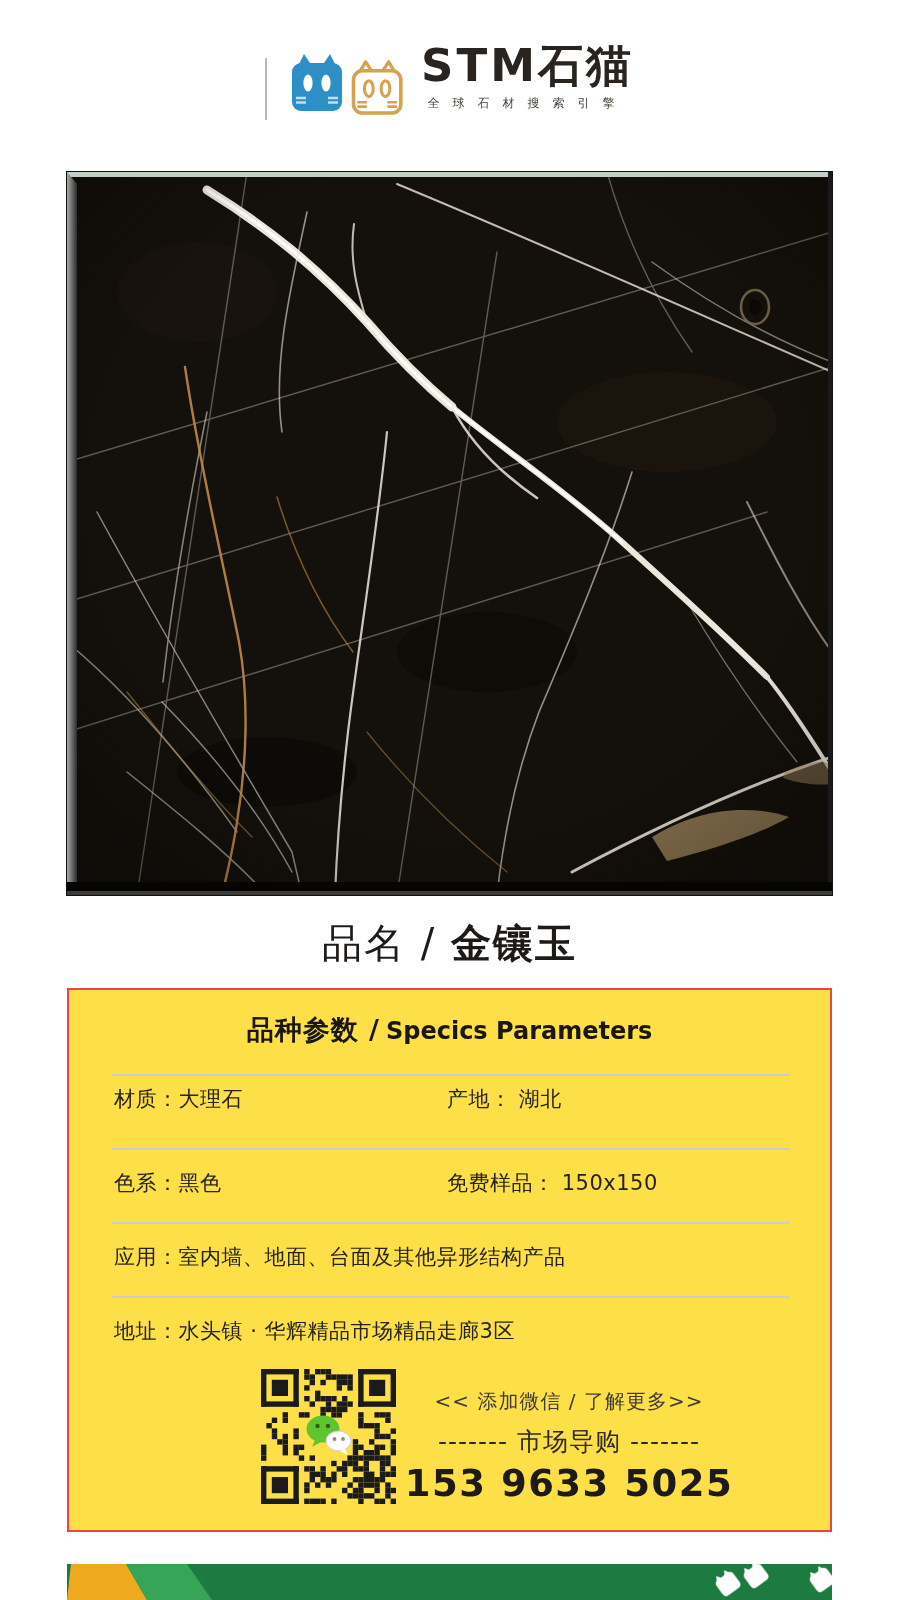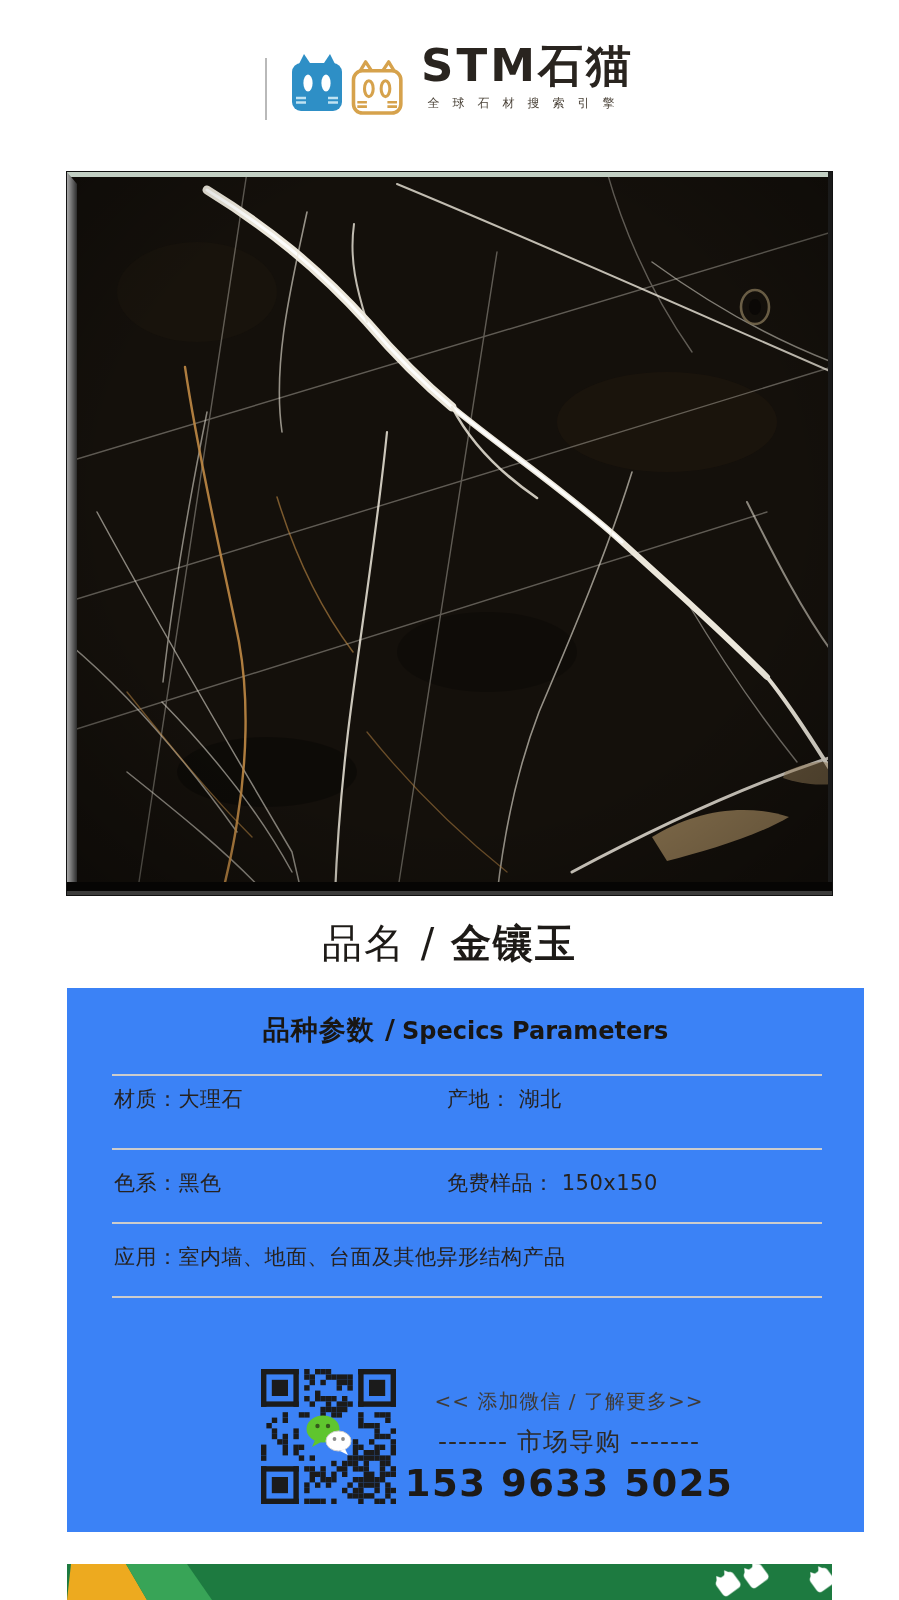--- a/index.html
+++ b/index.html
@@ -23,21 +23,21 @@
   .slab{position:absolute;left:67px;top:172px;width:765px;height:723px;outline:1px solid #111;}
   .slab svg{display:block;}
 
   
   .product-name{position:absolute;top:916px;left:0;right:0;text-align:center;
                 font-size:40px;color:#1d1a17;letter-spacing:2px;}
   .product-name .pn-label{font-weight:normal;}
   .product-name .pn-value{font-weight:bold;}
 
   
-  .card{position:absolute;left:67px;top:988px;width:761px;height:540px;border:2px solid #3b82f6;background:#3b82f6;padding-left:32px;}
+  .card{position:absolute;left:67px;top:988px;width:761px;height:540px;border:2px solid #ef4444;background:#fde047;}
   .card-title{position:absolute;top:22px;left:0;right:0;text-align:center;color:#191613;}
   .card-title .t-cn{font-size:27px;font-weight:bold;letter-spacing:1px;}
   .card-title .t-en{font-size:24px;font-weight:600;margin-left:6px;}
   .rule{position:absolute;left:43px;right:40px;height:2px;background:var(--rule-gray,#cccccc);}
   .r1{top:84px}.r2{top:158px}.r3{top:232px}.r4{top:306px}
   .row{position:absolute;left:45px;right:20px;font-size:21px;line-height:30px;color:#262220;letter-spacing:0.5px;}
   .row .col1{display:inline-block;width:333px;}
   .rowA{top:94px}.rowB{top:178px}.rowC{top:252px}.rowD{top:326px}
 
   
@@ -201,20 +201,23 @@
     <div class="row rowB">
       <span class="col1">色系：黑色</span><span>免费样品： 150x150</span>
     </div>
 
     <div class="rule r3"></div>
     <div class="row rowC">
       <span>应用：室内墙、地面、台面及其他异形结构产品</span>
     </div>
 
     <div class="rule r4"></div>
+    <div class="row rowD">
+      <span>地址：水头镇 · 华辉精品市场精品走廊3区</span>
+    </div>
 
     <div class="qr">
       <svg class="qr-svg" width="135" height="135" viewBox="0 0 135 135">
           <rect x="0" y="0" width="37.800000000000004" height="5.4" fill="#1b1b1b"></rect>
           <rect x="0" y="32.400000000000006" width="37.800000000000004" height="5.4" fill="#1b1b1b"></rect>
           <rect x="0" y="0" width="5.4" height="37.800000000000004" fill="#1b1b1b"></rect>
           <rect x="32.400000000000006" y="0" width="5.4" height="37.800000000000004" fill="#1b1b1b"></rect>
           <rect x="10.8" y="10.8" width="16.200000000000003" height="16.200000000000003" fill="#1b1b1b"></rect>
           <rect x="97.2" y="0" width="37.800000000000004" height="5.4" fill="#1b1b1b"></rect>
           <rect x="97.2" y="32.400000000000006" width="37.800000000000004" height="5.4" fill="#1b1b1b"></rect>

